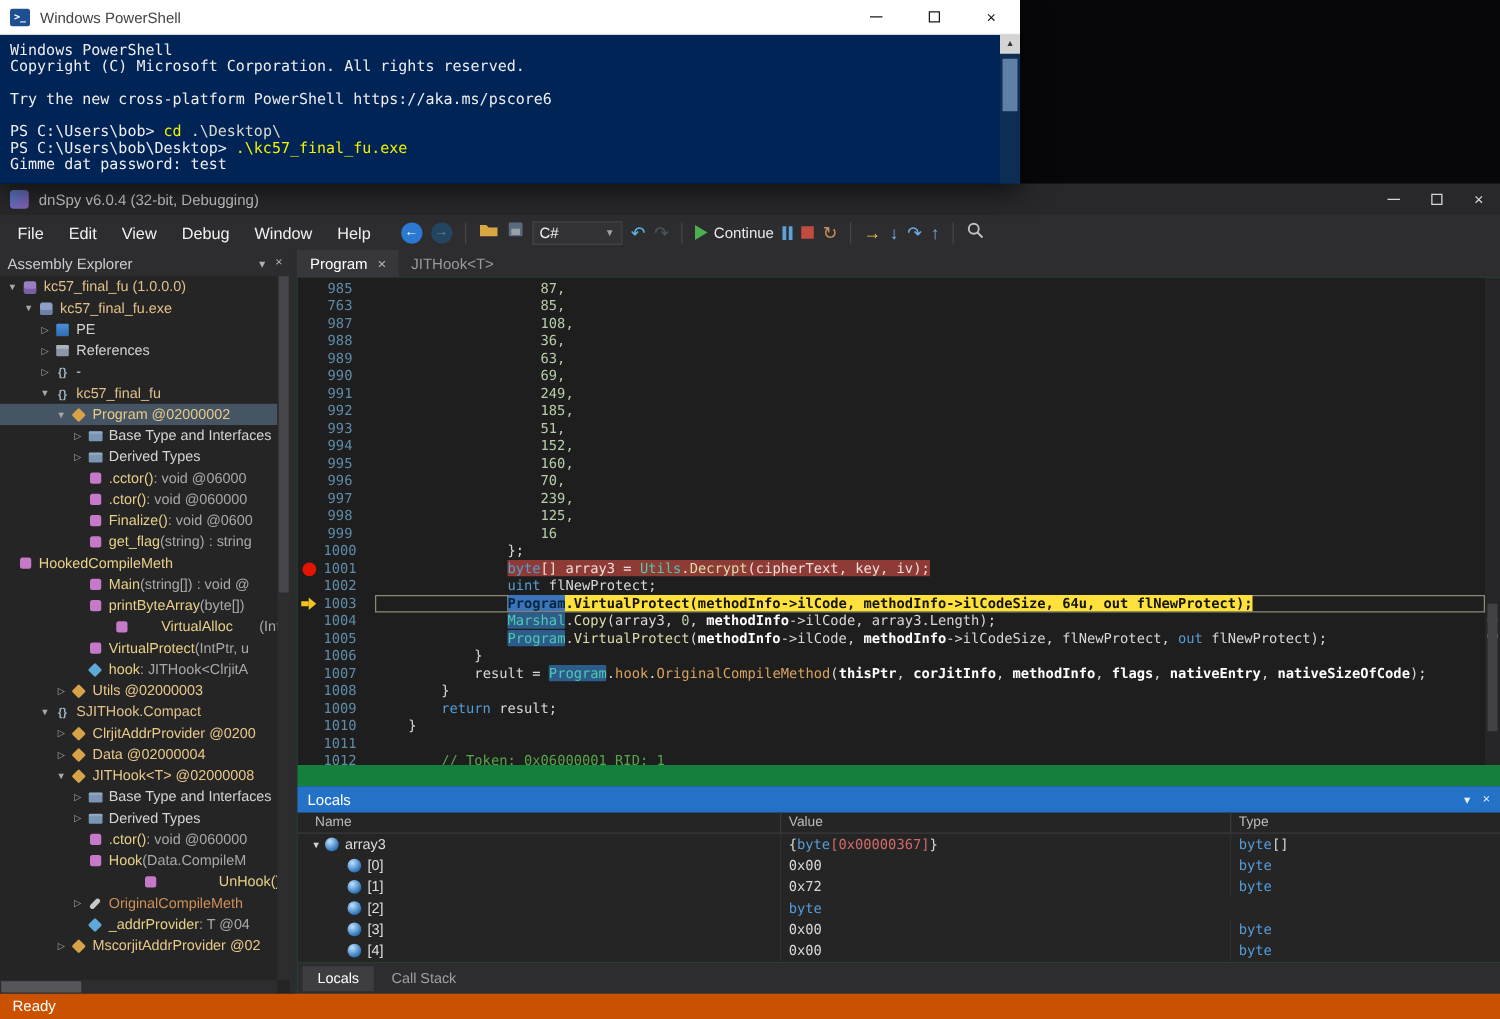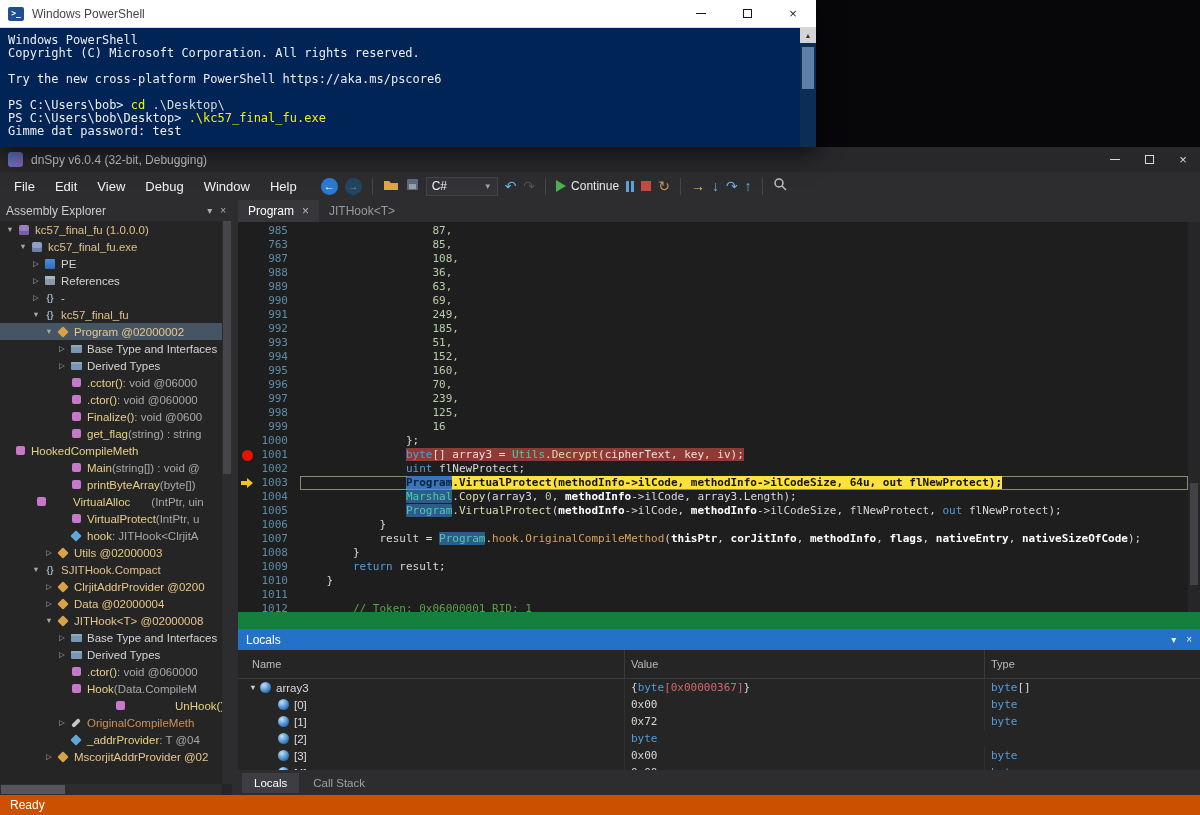--- a/index.html
+++ b/index.html
@@ -90,21 +90,21 @@
   .tab.inactive{color:#9a9a9a}
   .tab .close{margin-left:8px;color:#b8b8b8;font-size:12px}
 
   .editor{position:absolute;left:0;top:22px;right:12px;height:390px;background:#1e1e1e;overflow:hidden;padding-top:2px}
   .line{height:14px;line-height:14px;display:flex;align-items:center;font-family:"DejaVu Sans Mono",monospace;font-size:11px}
   .glyphm{width:18px;flex:none;display:flex;align-items:center;justify-content:center}
   .bpDot{width:11px;height:11px;border-radius:50%;background:#e51400}
   .curArrow{position:relative;width:13px;height:10px}
   .curArrow::before{content:"";position:absolute;left:0;top:3px;width:6px;height:4px;background:#f0c420}
   .curArrow::after{content:"";position:absolute;left:6px;top:0;border:5px solid transparent;border-left:6px solid #f0c420}
-  .lnum{width:44px;padding-right:12px;text-align:right;color:#5e8ca8;flex:none}
+  .lnum{width:44px;padding-right:12px;text-align:center;color:#5e8ca8;flex:none}
   .lbody{flex:1;white-space:pre}
   .sg.k{color:#569cd6}.sg.t{color:#4ec9b0}.sg.m{color:#dcdcaa}.sg.n{color:#b5cea8}
   .sg.p{color:#d8d8d8}.sg.a{color:#ffffff;font-weight:bold}.sg.o{color:#d8a25e}
   .sg.c{color:#57a64a}.sg.r{color:#d16969}
   .sg.hl{background:#2d5c8a;border-radius:1px}
   .line.bp .stmt{background:#8e3b35}
   .line.bp .sg.p{color:#f0dcdc}
   .line.cur .stmt{background:#ffe13e}
   .line.cur .sg{color:#151500;font-weight:bold}
   .line.cur .sg.hl{background:#3b74ba;color:#062540}
@@ -117,21 +117,21 @@
   .zoomrow{position:absolute;left:0;top:412px;right:0;height:17px;background:#2d2d30;display:flex;align-items:center}
   .zoombox{width:50px;height:15px;margin-left:2px;background:#333337;border:1px solid #434346;color:#cccccc;font-size:10.5px;display:flex;align-items:center;padding:0 4px}
   .zoombox .arr{margin-left:auto;font-size:7px;color:#9a9a9a}
   .ed-hscroll{flex:1;height:11px;margin:0 3px;background:#2d2d30;position:relative}
   .ed-hthumb{position:absolute;top:1px;bottom:1px;left:1%;width:97%;background:#47474c}
 
   
   .locals{position:absolute;left:0;top:429px;right:0;bottom:25px;background:#252526}
   .loc-header{height:21px;background:#2472c8;color:#ffffff;display:flex;align-items:center;padding:0 8px;font-size:12px}
   .loc-hicons{margin-left:auto;display:flex;gap:10px;font-size:10px;color:#e8f0fa}
-  .loc-cols{height:29px;display:flex;border-bottom:1px solid #3a3a3e;color:#bbbbbb;font-size:11px;align-items:center}
+  .loc-cols{height:17px;display:flex;border-bottom:1px solid #3a3a3e;color:#bbbbbb;font-size:11px;align-items:center}
   .col-name{width:387px;padding-left:14px;border-right:1px solid #3a3a3e;height:100%;display:flex;align-items:center}
   .col-value{width:360px;padding-left:6px;border-right:1px solid #3a3a3e;height:100%;display:flex;align-items:center}
   .col-type{flex:1;padding-left:6px;height:100%;display:flex;align-items:center}
   .lrow{height:17px;display:flex;align-items:center;font-size:11px}
   .lrow .cell-name{width:387px;height:100%;display:flex;align-items:center;border-right:1px solid #303034;font-family:"Liberation Sans",sans-serif;font-size:11.5px;color:#dcdcdc;overflow:hidden}
   .lrow .cell-value,.lrow .cell-type{font-family:"DejaVu Sans Mono",monospace;height:100%;display:flex;align-items:center;overflow:hidden}
   .lrow .cell-value{width:360px;padding-left:6px;border-right:1px solid #303034}
   .lrow .cell-type{flex:1;padding-left:6px}
   .lexp{width:14px;flex:none;color:#d0d0d0;font-size:7.5px;text-align:center}
   .orb{width:11px;height:11px;border-radius:50%;flex:none;background:radial-gradient(circle at 35% 30%,#bfe1ff,#2e74b8 70%);margin-right:5px}
@@ -323,21 +323,21 @@
               <span class="ic ic-mth"></span>
               <span class="tc-mem">Main</span>
               <span class="tc-sfx">(string[]) : void @</span>
             </div>
             <div class="trow" style="padding-left: 56px;">
               <span class="exp"></span>
               <span class="ic ic-mth"></span>
               <span class="tc-mem">printByteArray</span>
               <span class="tc-sfx">(byte[])</span>
             </div>
-            <div class="trow" style=" gap: 21px;">
+            <div class="trow" style="padding-left: 56px; gap: 21px;">
               <span class="exp"></span>
               <span class="ic ic-mth"></span>
               <span class="tc-mem">VirtualAlloc</span>
               <span class="tc-sfx">(IntPtr, uin</span>
             </div>
             <div class="trow" style="padding-left: 56px;">
               <span class="exp"></span>
               <span class="ic ic-mth"></span>
               <span class="tc-mem">VirtualProtect</span>
               <span class="tc-sfx">(IntPtr, u</span>

